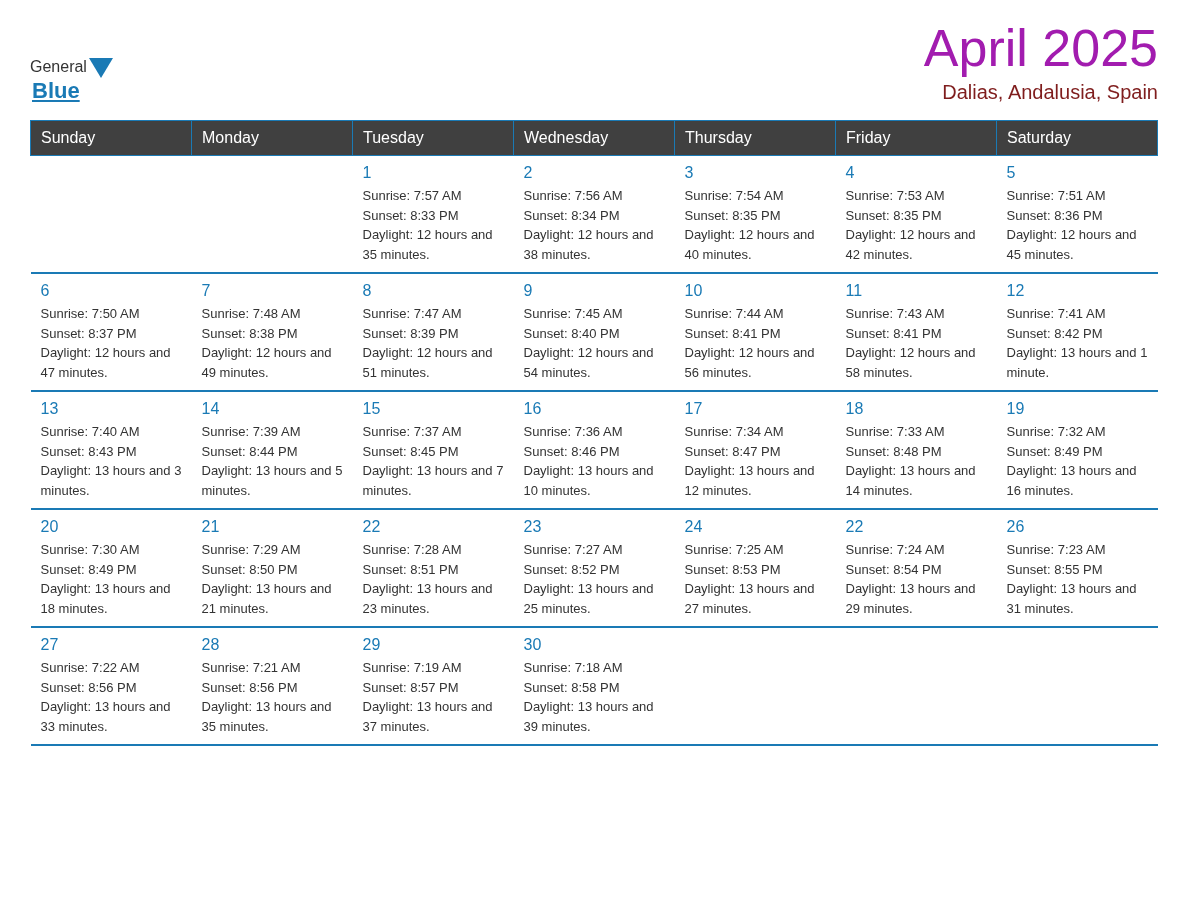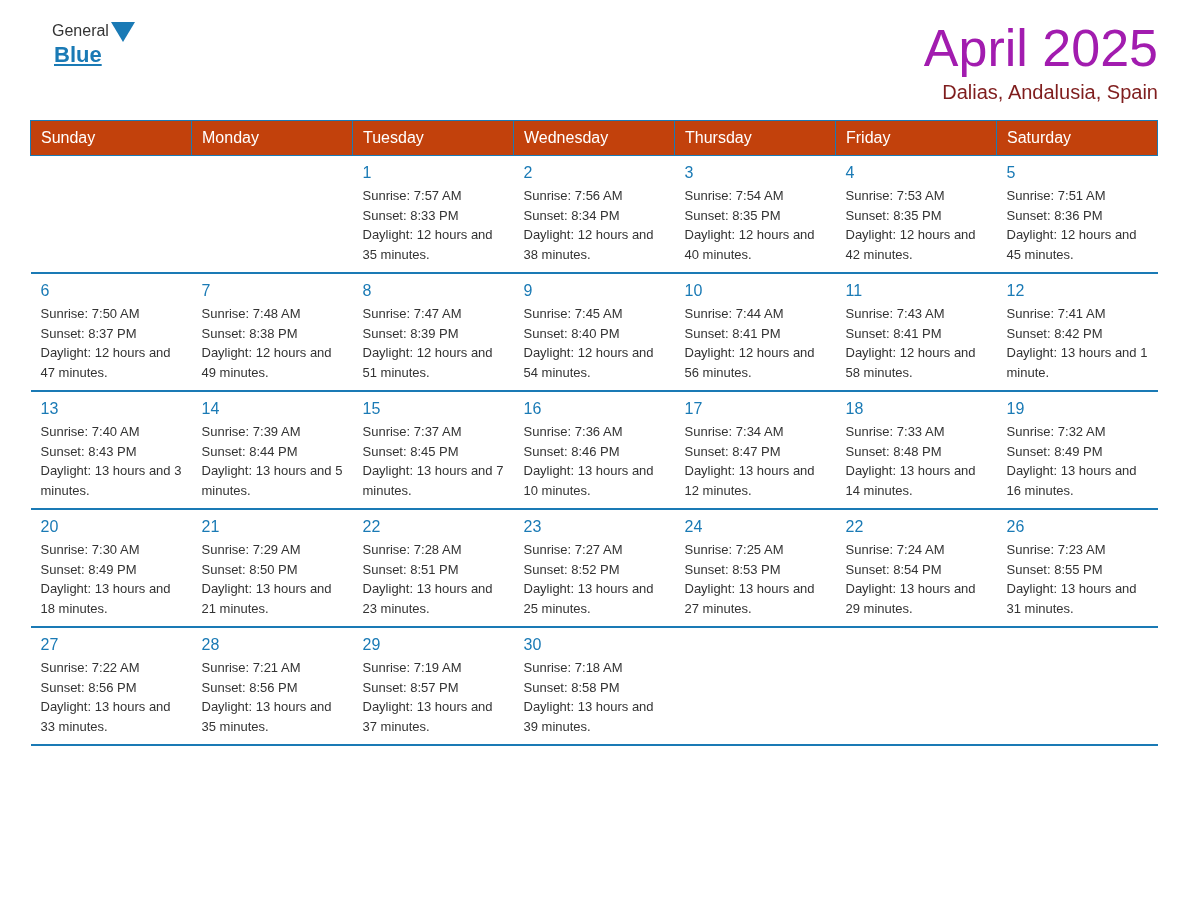--- a/index.html
+++ b/index.html
@@ -7,23 +7,22 @@
       font-family: Arial, sans-serif;
       background: #fff;
       color: #333;
       width: 1188px;
       min-height: 918px;
       padding: 20px 30px;
     }
     .header {
       display: flex;
       justify-content: space-between;
-      align-items: flex-start;
+      align-items: flex-end;
       margin-bottom: 16px;
-      margin-left: 22px;
     }
     .logo {
       display: flex;
       flex-direction: column;
       align-items: flex-start;
     }
     .logo-general {
       color: #333;
     }
     .logo-arrow {
@@ -54,21 +53,21 @@
     .location {
       font-size: 20px;
       color: #7f1d1d;
       margin-top: 4px;
     }
     .calendar {
       width: 100%;
       border-collapse: collapse;
     }
     .calendar thead tr {
-      background-color: #c2410c;
+      background-color: #404040;
     }
     .calendar thead th {
       color: #fff;
       font-weight: normal;
       font-size: 16px;
       padding: 8px 10px;
       text-align: left;
       border: 1px solid #1a7ab5;
     }
     .calendar tbody tr {

